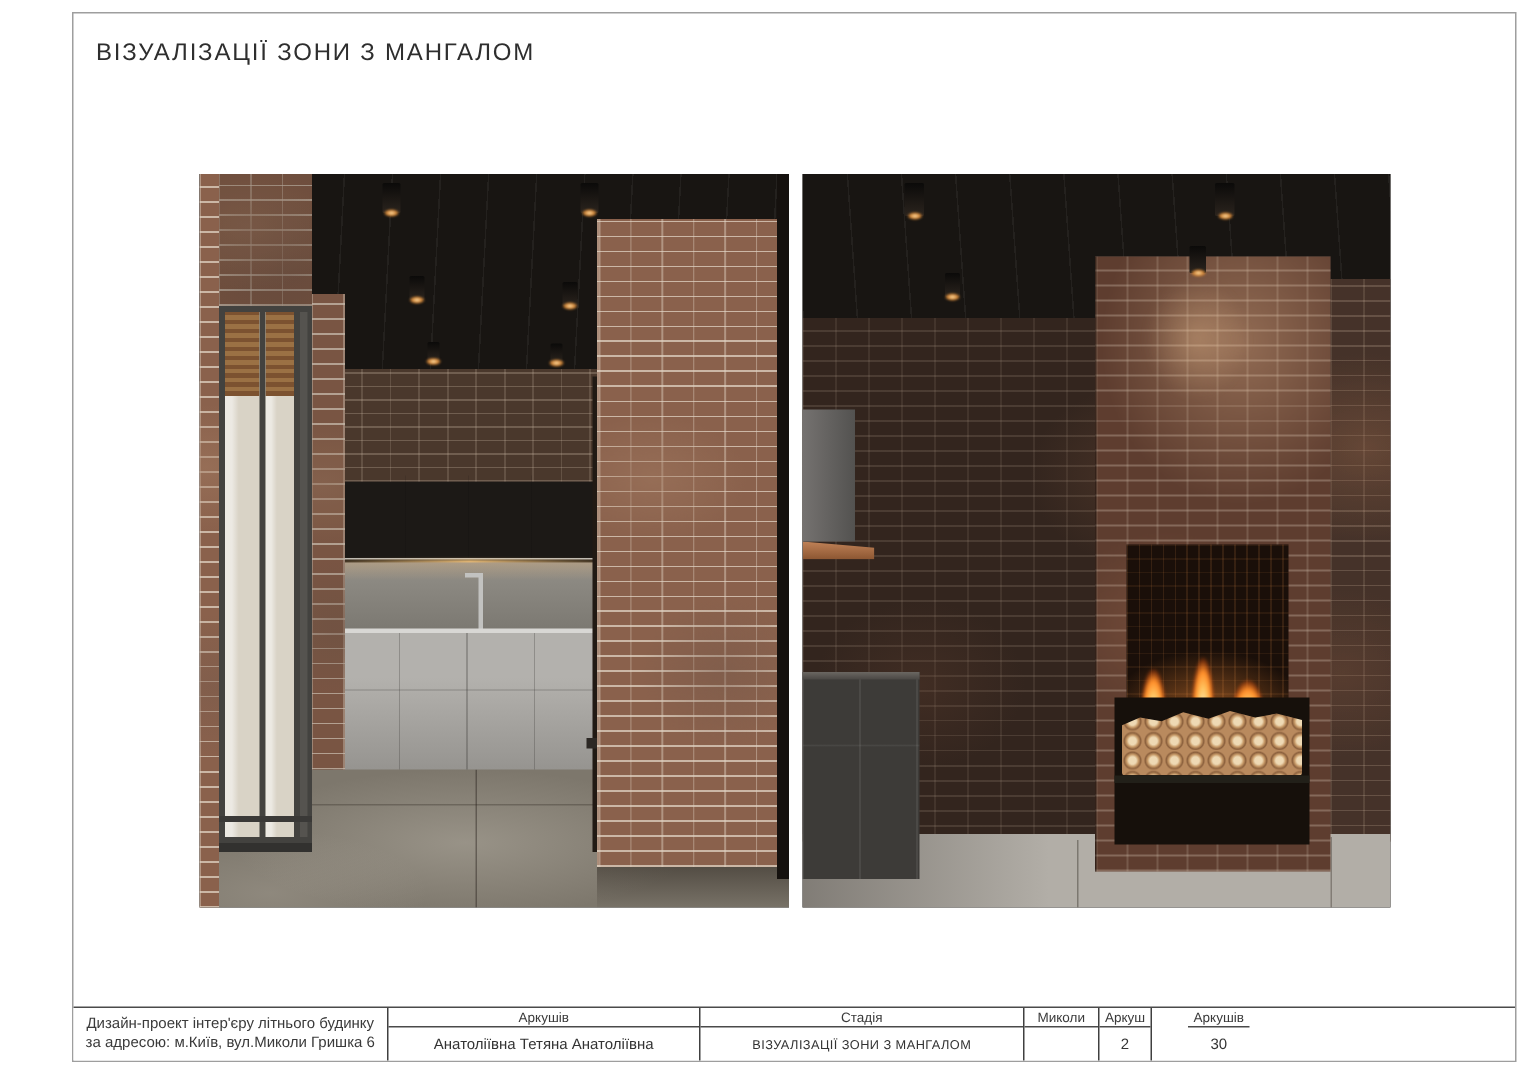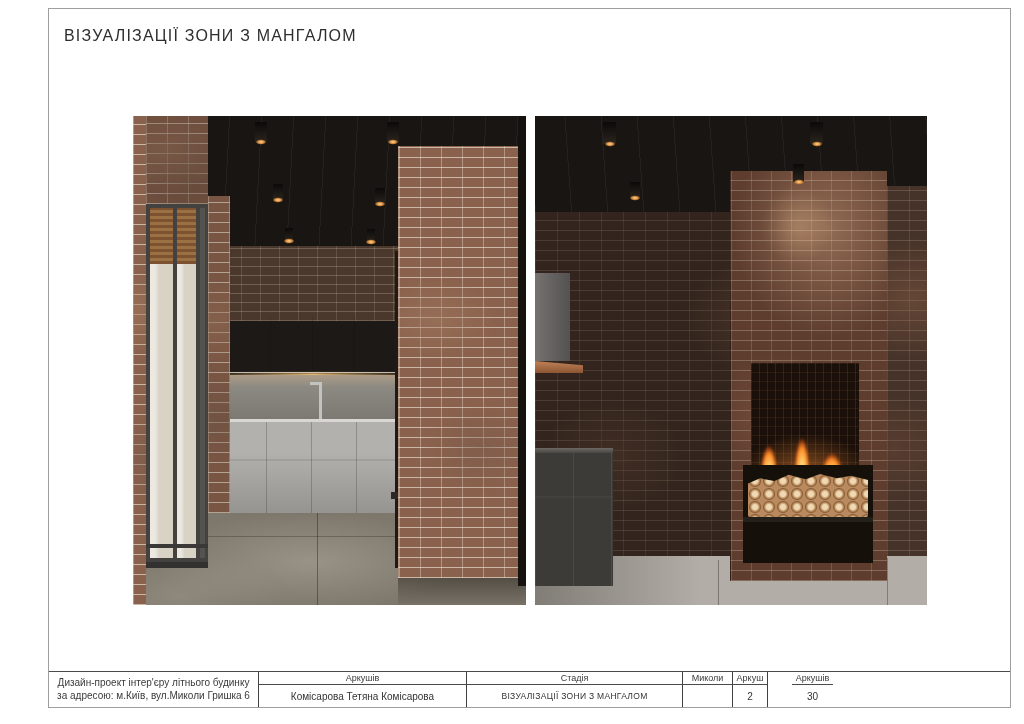--- a/index.html
+++ b/index.html
@@ -238,21 +238,21 @@
       <div class="layer spot" style="left:258px;top:48px;width:11px;height:18px;"></div>
     </div>
 
     <div class="titleblock">
       <div class="tb-cell tb-project">
         <div>Дизайн-проект інтер'єру літнього будинку</div>
         <div>за адресою: м.Київ, вул.Миколи Гришка 6</div>
       </div>
       <div class="tb-cell tb-client">
         <div class="tb-head">Аркушів</div>
-        <div class="tb-val">Комісарова Тетяна Комісарова</div>
+        <div class="tb-val">Анатоліївна Тетяна Анатоліївна</div>
       </div>
       <div class="tb-cell tb-stage">
         <div class="tb-head">Стадія</div>
         <div class="tb-val">ВІЗУАЛІЗАЦІЇ ЗОНИ З МАНГАЛОМ</div>
       </div>
       <div class="tb-cell tb-scale">
         <div class="tb-head">Миколи</div>
         <div class="tb-val"></div>
       </div>
       <div class="tb-cell tb-sheet">

